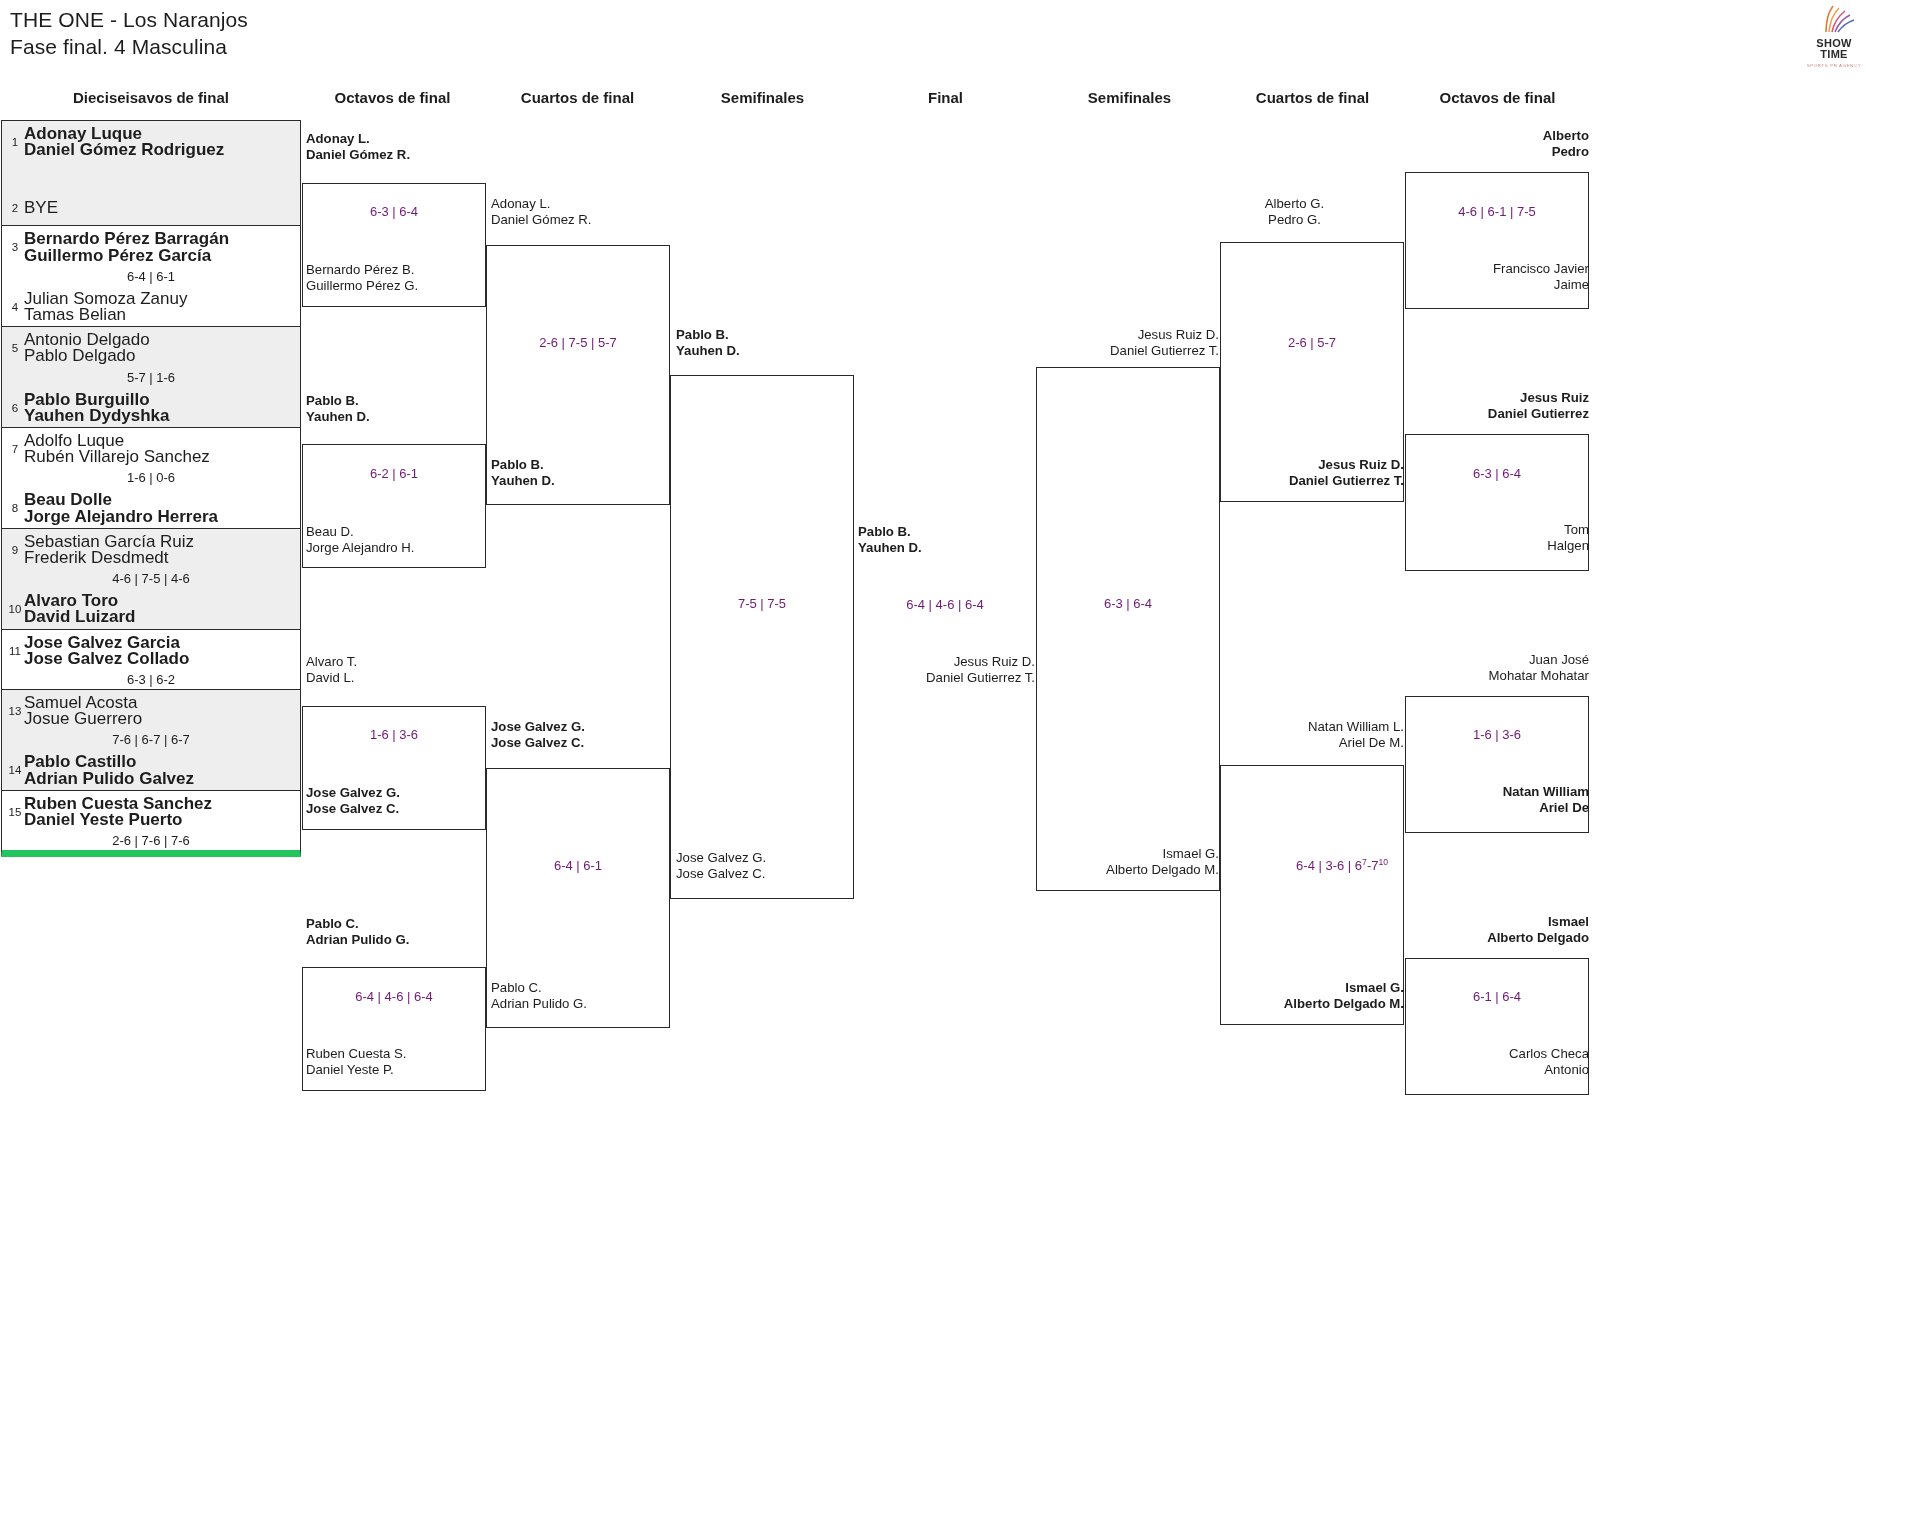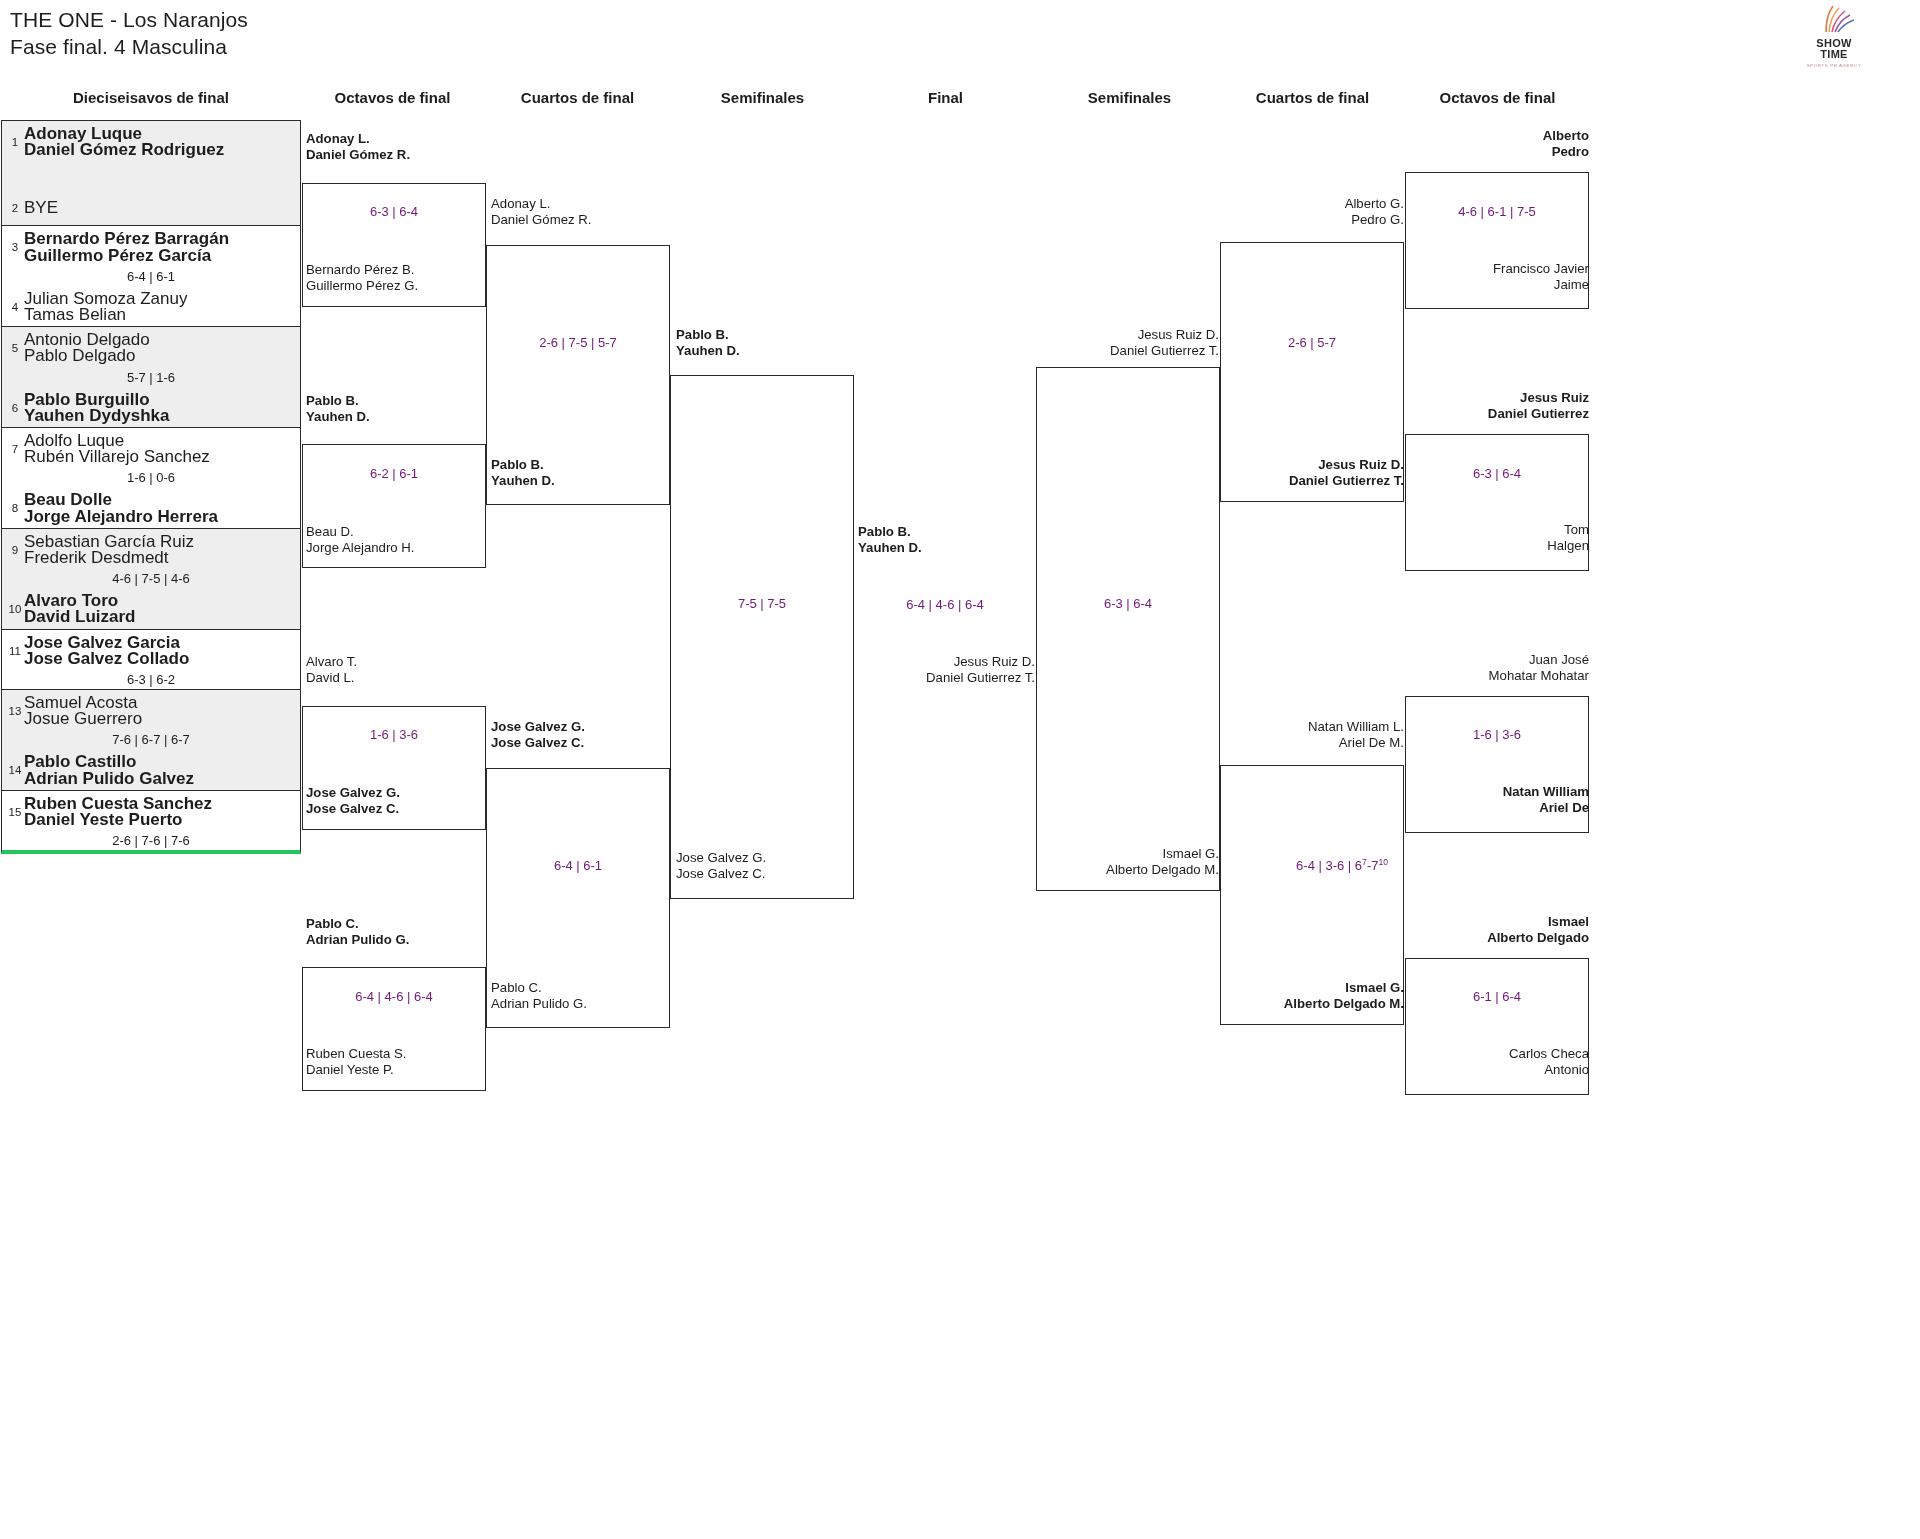--- a/index.html
+++ b/index.html
@@ -23,21 +23,21 @@
 
   
   .round-head {
     position: absolute; font-size: 15px; font-weight: 700;
     color: #1d1d1d; text-align: center; white-space: nowrap;
   }
 
   
   .seed-col { position: absolute; left: 1px; top: 120px; width: 300px; }
   .seed-pair { position: relative; border: 1px solid #2a2a2a; border-bottom: none; }
-  .seed-pair:last-child { border-bottom: 4px solid #22c55e; }
+  .seed-pair:last-child { border-bottom: 7px solid #22c55e; }
   .seed-pair.shade { background: #eeeeee; }
   .seed-row { position: relative; display: flex; align-items: flex-start; padding: 5px 4px 3px 4px; min-height: 38px; }
   .seed-num { width: 18px; flex: 0 0 18px; text-align: center; font-size: 11.5px; color: #1d1d1d; padding-top: 10px; }
   .seed-names { font-size: 17px; line-height: 16.2px; color: #1d1d1d; }
   .seed-names.win { font-weight: 700; }
   .seed-score { text-align: center; font-size: 13px; color: #1d1d1d; padding: 2px 0 2px 0; }
 
   
   .bx { position: absolute; border: 1px solid #2a2a2a; background: transparent; }
   .sc { position: absolute; font-size: 13px; color: #701a75; white-space: nowrap; }
@@ -302,21 +302,21 @@
     <span>Jesus Ruiz D.</span><br>
     <span>Daniel Gutierrez T.</span>
   </div>
   <div class="bx" style="left:1036px; top:367px; width:184px; height:524px;"></div>
   <div class="sc" style="left:1036px; top:596px; width:184px; text-align:center;">6-3 | 6-4</div>
   <div class="nm r" style="left:1000px; top:846px; width:219px;">
     <span>Ismael G.</span><br>
     <span>Alberto Delgado M.</span>
   </div>
 
-  <div class="nm r" style="left:1185px; top:196px; width:219px;">
+  <div class="nm r" style="left:1185px; top:196px; width:219px;text-align:center;">
     <span>Alberto G.</span><br>
     <span>Pedro G.</span>
   </div>
   <div class="bx" style="left:1220px; top:242px; width:184px; height:260px;"></div>
   <div class="sc" style="left:1220px; top:335px; width:184px; text-align:center;">2-6 | 5-7</div>
   <div class="nm r win" style="left:1185px; top:457px; width:219px;">
     <span>Jesus Ruiz D.</span><br>
     <span>Daniel Gutierrez T.</span>
   </div>
 

